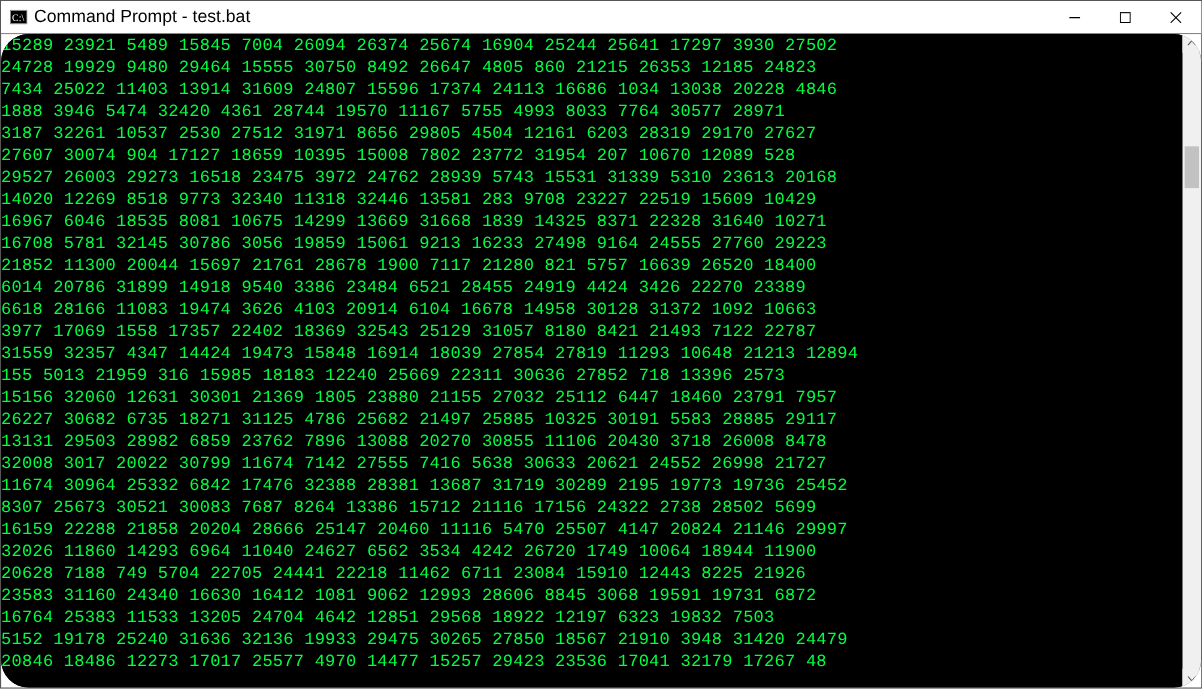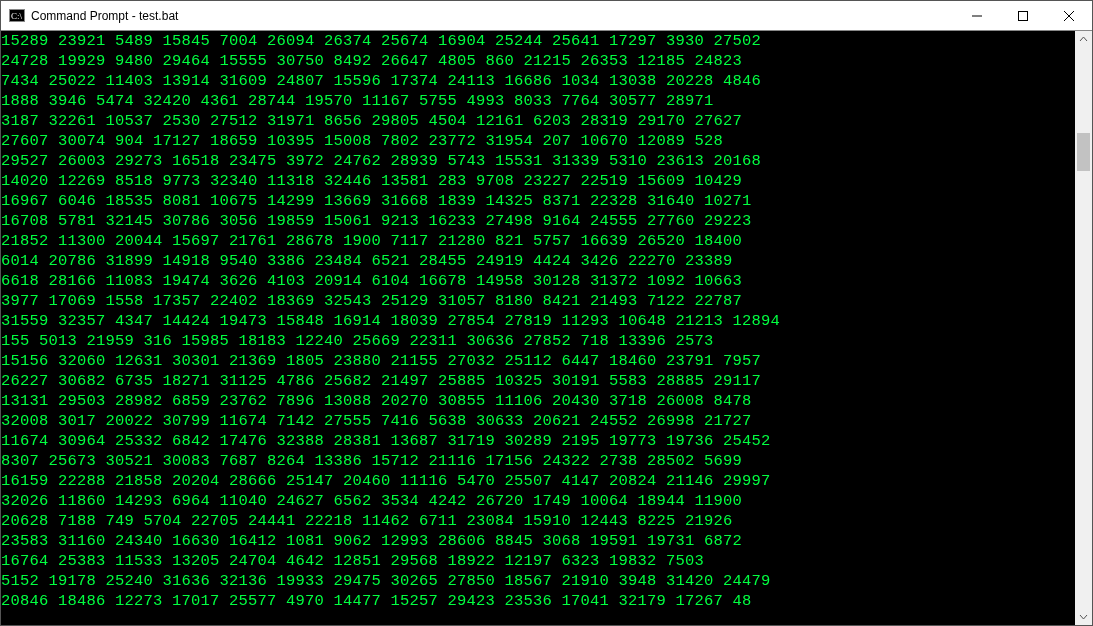--- a/index.html
+++ b/index.html
@@ -22,37 +22,38 @@
     border-bottom: 1px solid #888;
     user-select: none;
   }
   .title-icon {
     width: 16px; height: 16px;
     margin: 0 6px 0 8px;
     display: flex; align-items: center; justify-content: center;
   }
   .title-text {
     flex: 0 0 auto;
-    font-size: 12px;
+    font-size: 16px;
     color: #000;
   }
   .title-spacer { flex: 1 1 auto; }
   .win-btn {
     width: 46px; height: 30px;
     display: flex; align-items: center; justify-content: center;
     color: #000;
   }
   .win-btn svg { stroke: currentColor; }
 
   .client {
     flex: 1 1 auto;
     display: flex;
     background: #000;
     overflow: hidden;
     position: relative;
+    border-radius: 25px;
   }
   .console {
     flex: 1 1 auto;
     background: #000;
     color: #00ff40;
     font-family: Consolas, "Courier New", monospace;
     font-size: 15.5px;
     line-height: 20px;
     padding: 0 4px 0 0;
     white-space: pre;

